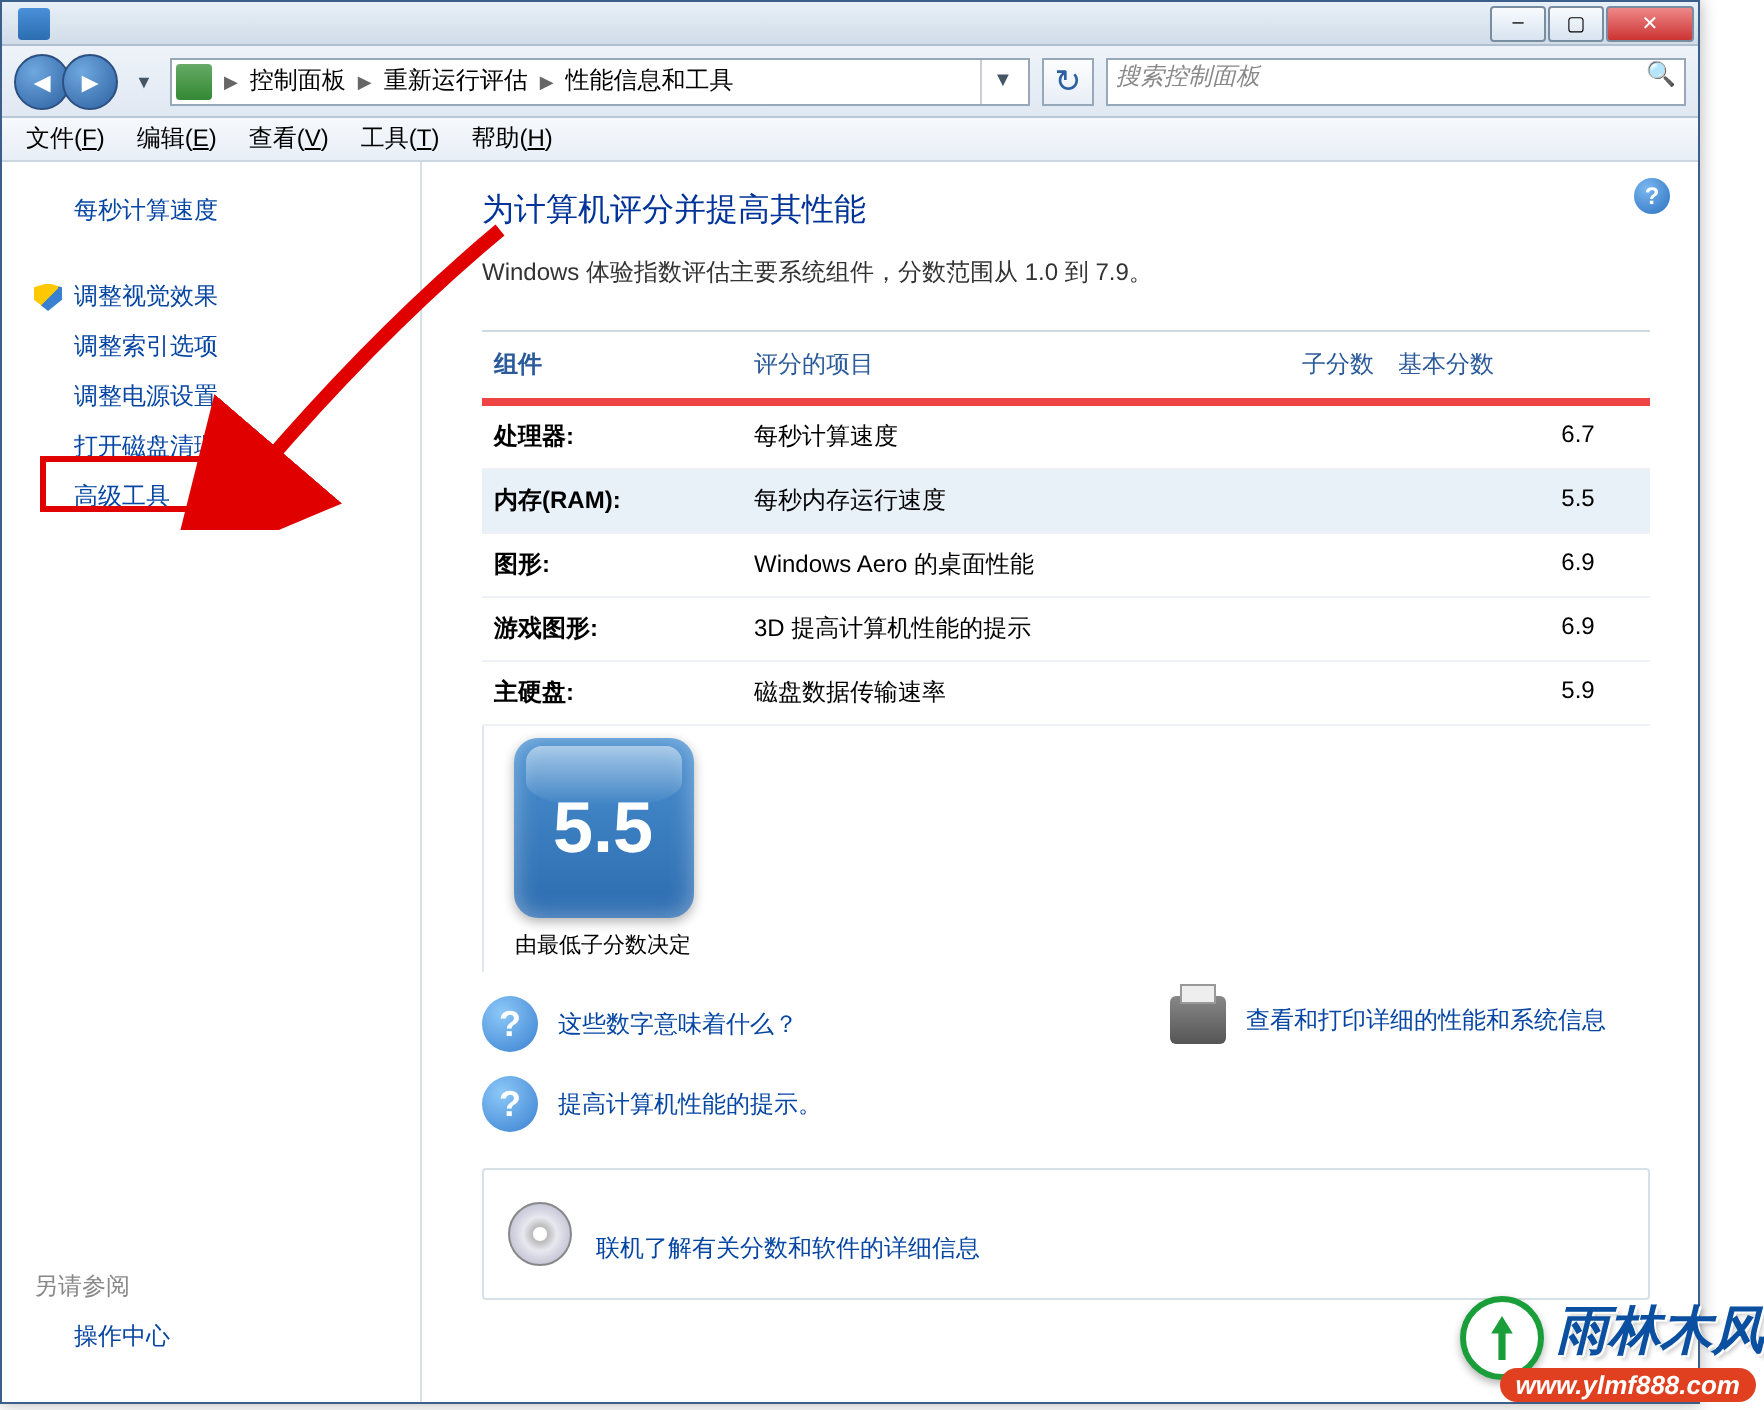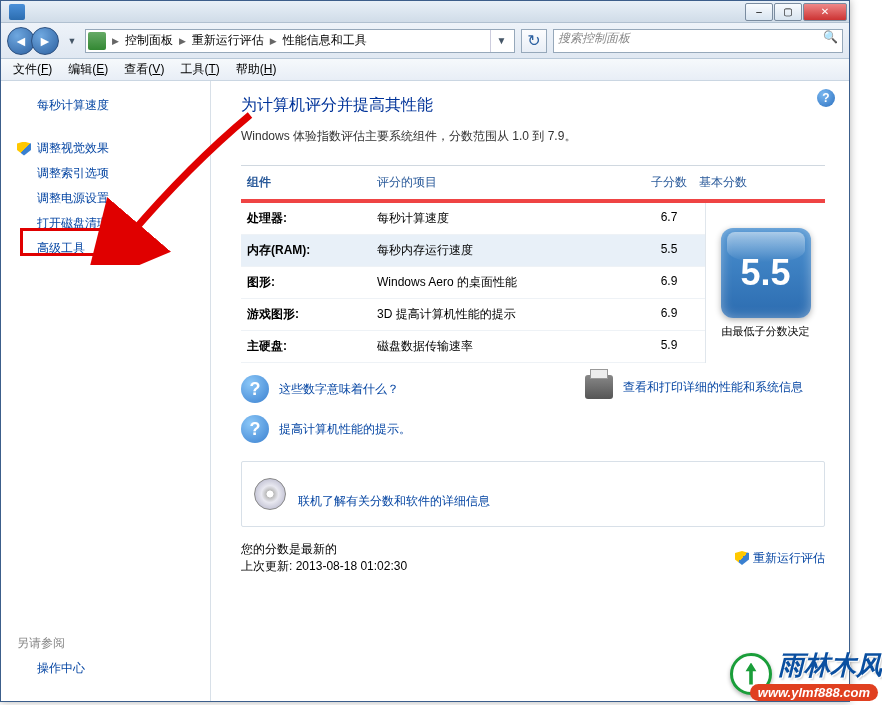--- a/index.html
+++ b/index.html
@@ -53,21 +53,21 @@
 
 .perf-table { width: 100%; border-top: 1px solid #d0d8e0; font-size: 12px; }
 .perf-head { display: flex; padding: 8px 6px; color: #2a5a9a; border-bottom: 4px solid #ef4444; }
 .perf-row { display: flex; padding: 7px 6px; border-bottom: 1px solid #eef2f6; }
 .perf-row.hl { background: #e8f0f8; }
 .col-comp { width: 130px; font-weight: bold; }
 .perf-row .col-comp { color:#000; }
 .col-rated { flex: 1; }
 .col-sub { width: 60px; text-align: center; }
 .col-base { width: 120px; }
-.perf-body { display: flex; }
+.perf-body { display: flex; flex-direction: column; }
 .perf-rows { flex: 1; }
 .base-cell { width: 120px; display: flex; flex-direction: column; align-items: center; justify-content: center; border-left: 1px solid #e0e6ec; padding: 6px; }
 .score-badge { width: 90px; height: 90px; border-radius: 12px; background: linear-gradient(#4a90d0,#2c6cb0); color: #fff; display: flex; align-items:center; justify-content:center; font-size: 36px; font-weight: bold; box-shadow: inset 0 0 12px rgba(255,255,255,0.4), 0 2px 6px rgba(0,0,0,0.3); position: relative; }
 .score-badge::before { content:""; position:absolute; top:4px; left:6px; right:6px; height:30px; background:linear-gradient(rgba(255,255,255,0.5),rgba(255,255,255,0)); border-radius:8px 8px 40% 40%; }
 .base-label { font-size: 11px; margin-top: 6px; text-align:center; }
 
 .link-row { display: flex; gap: 30px; margin-top: 12px; align-items: flex-start; }
 .link-col { display: flex; flex-direction: column; gap: 12px; flex:1; }
 .link-item { display: flex; align-items: center; gap: 10px; font-size: 12px; }
 .link-item a { color: #0646a3; cursor: pointer; }
@@ -78,21 +78,21 @@
 .divider-box { border:1px solid #d8e0e8; border-radius:2px; padding: 16px 12px; margin-top: 18px; display:flex; align-items:flex-end; gap:12px;}
 
 .footer-row { margin-top: 14px; font-size: 12px; display:flex; }
 .footer-left { flex:1; }
 .rerun { display:flex; align-items:center; gap:4px; color:#0646a3; cursor:pointer; }
 
 
 .arrow-svg { position: absolute; left: 90px; top: 105px; pointer-events:none; }
 
 
-.watermark { position: absolute; right: 0; bottom: 6px; display:flex; align-items:center; gap:6px; }
+.watermark { position: absolute; right: 0; bottom: 6px; display:flex; gap:6px; }
 .wm-badge { width:42px; height:42px; border-radius:50%; background:#fff; border:3px solid #1a9e3a; display:flex; align-items:center; justify-content:center; box-shadow:0 2px 4px rgba(0,0,0,0.3);}
 .wm-badge .leaf { width:18px; height:22px; background:#1a9e3a; clip-path: polygon(50% 0,80% 40%,60% 40%,60% 100%,40% 100%,40% 40%,20% 40%);}
 .wm-text { font-size:26px; font-weight:bold; color:#0a4fa0; font-style:italic; text-shadow:1px 1px 0 #fff,2px 2px 2px rgba(0,0,0,0.2);}
 .wm-url { position:absolute; right:4px; bottom:-2px; font-size:13px; font-weight:bold; color:#fff; background:#e04020; padding:1px 8px; border-radius:10px; font-style:italic;}
 </style>
 </head>
 <body>
 
 <div class="window">
 
@@ -242,32 +242,20 @@
           <div class="printer-icon"></div>
           <a>查看和打印详细的性能和系统信息</a>
         </div>
       </div>
 
       <div class="divider-box">
         <div class="cd-icon"></div>
         <a style="color:#0646a3;font-size:12px;cursor:pointer">联机了解有关分数和软件的详细信息</a>
       </div>
 
-      <div class="footer-row">
-        <div class="footer-left">
-          <div>您的分数是最新的</div>
-          <div>
-            <span>上次更新:</span> <span>2013-08-18 01:02:30</span>
-          </div>
-        </div>
-        <div class="rerun">
-          <span class="shield-icon"></span>
-          <span>重新运行评估</span>
-        </div>
-      </div>
     </div>
   </div>
 </div>
 
 <div class="red-box"></div>
 
 <svg class="arrow-svg" width="170" height="160">
   <defs>
       <marker id="ah" markerWidth="12" markerHeight="12" refX="2" refY="6" orient="auto">
     <path d="M0,0 L12,6 L0,12 Z" fill="#e00000"></path>

